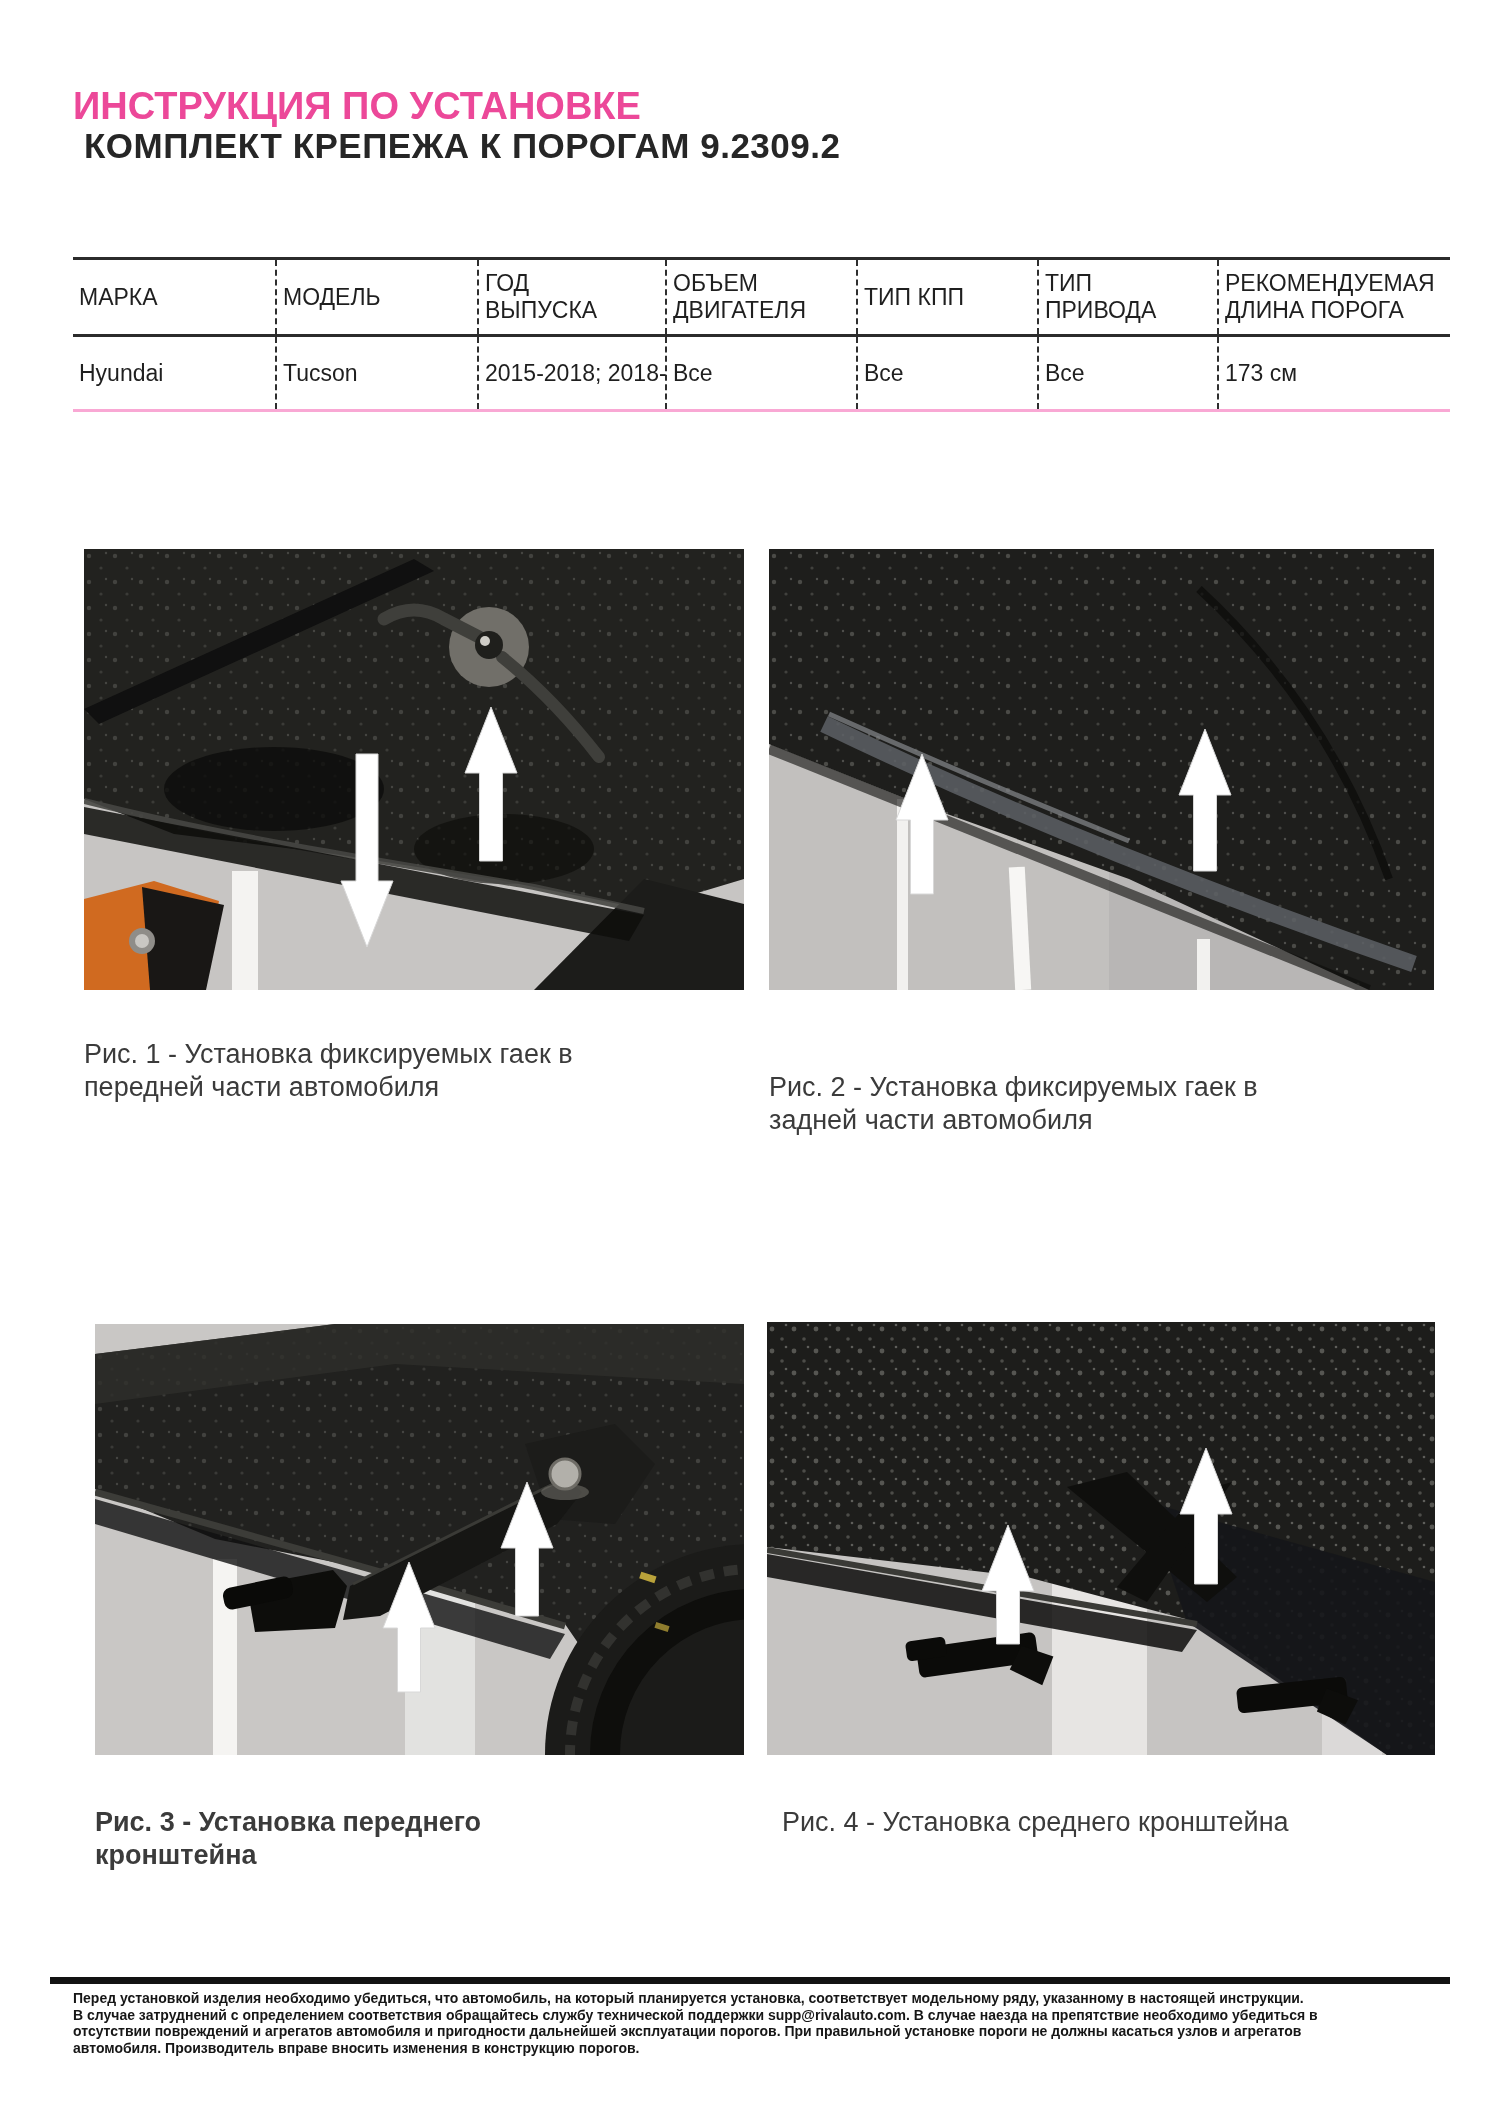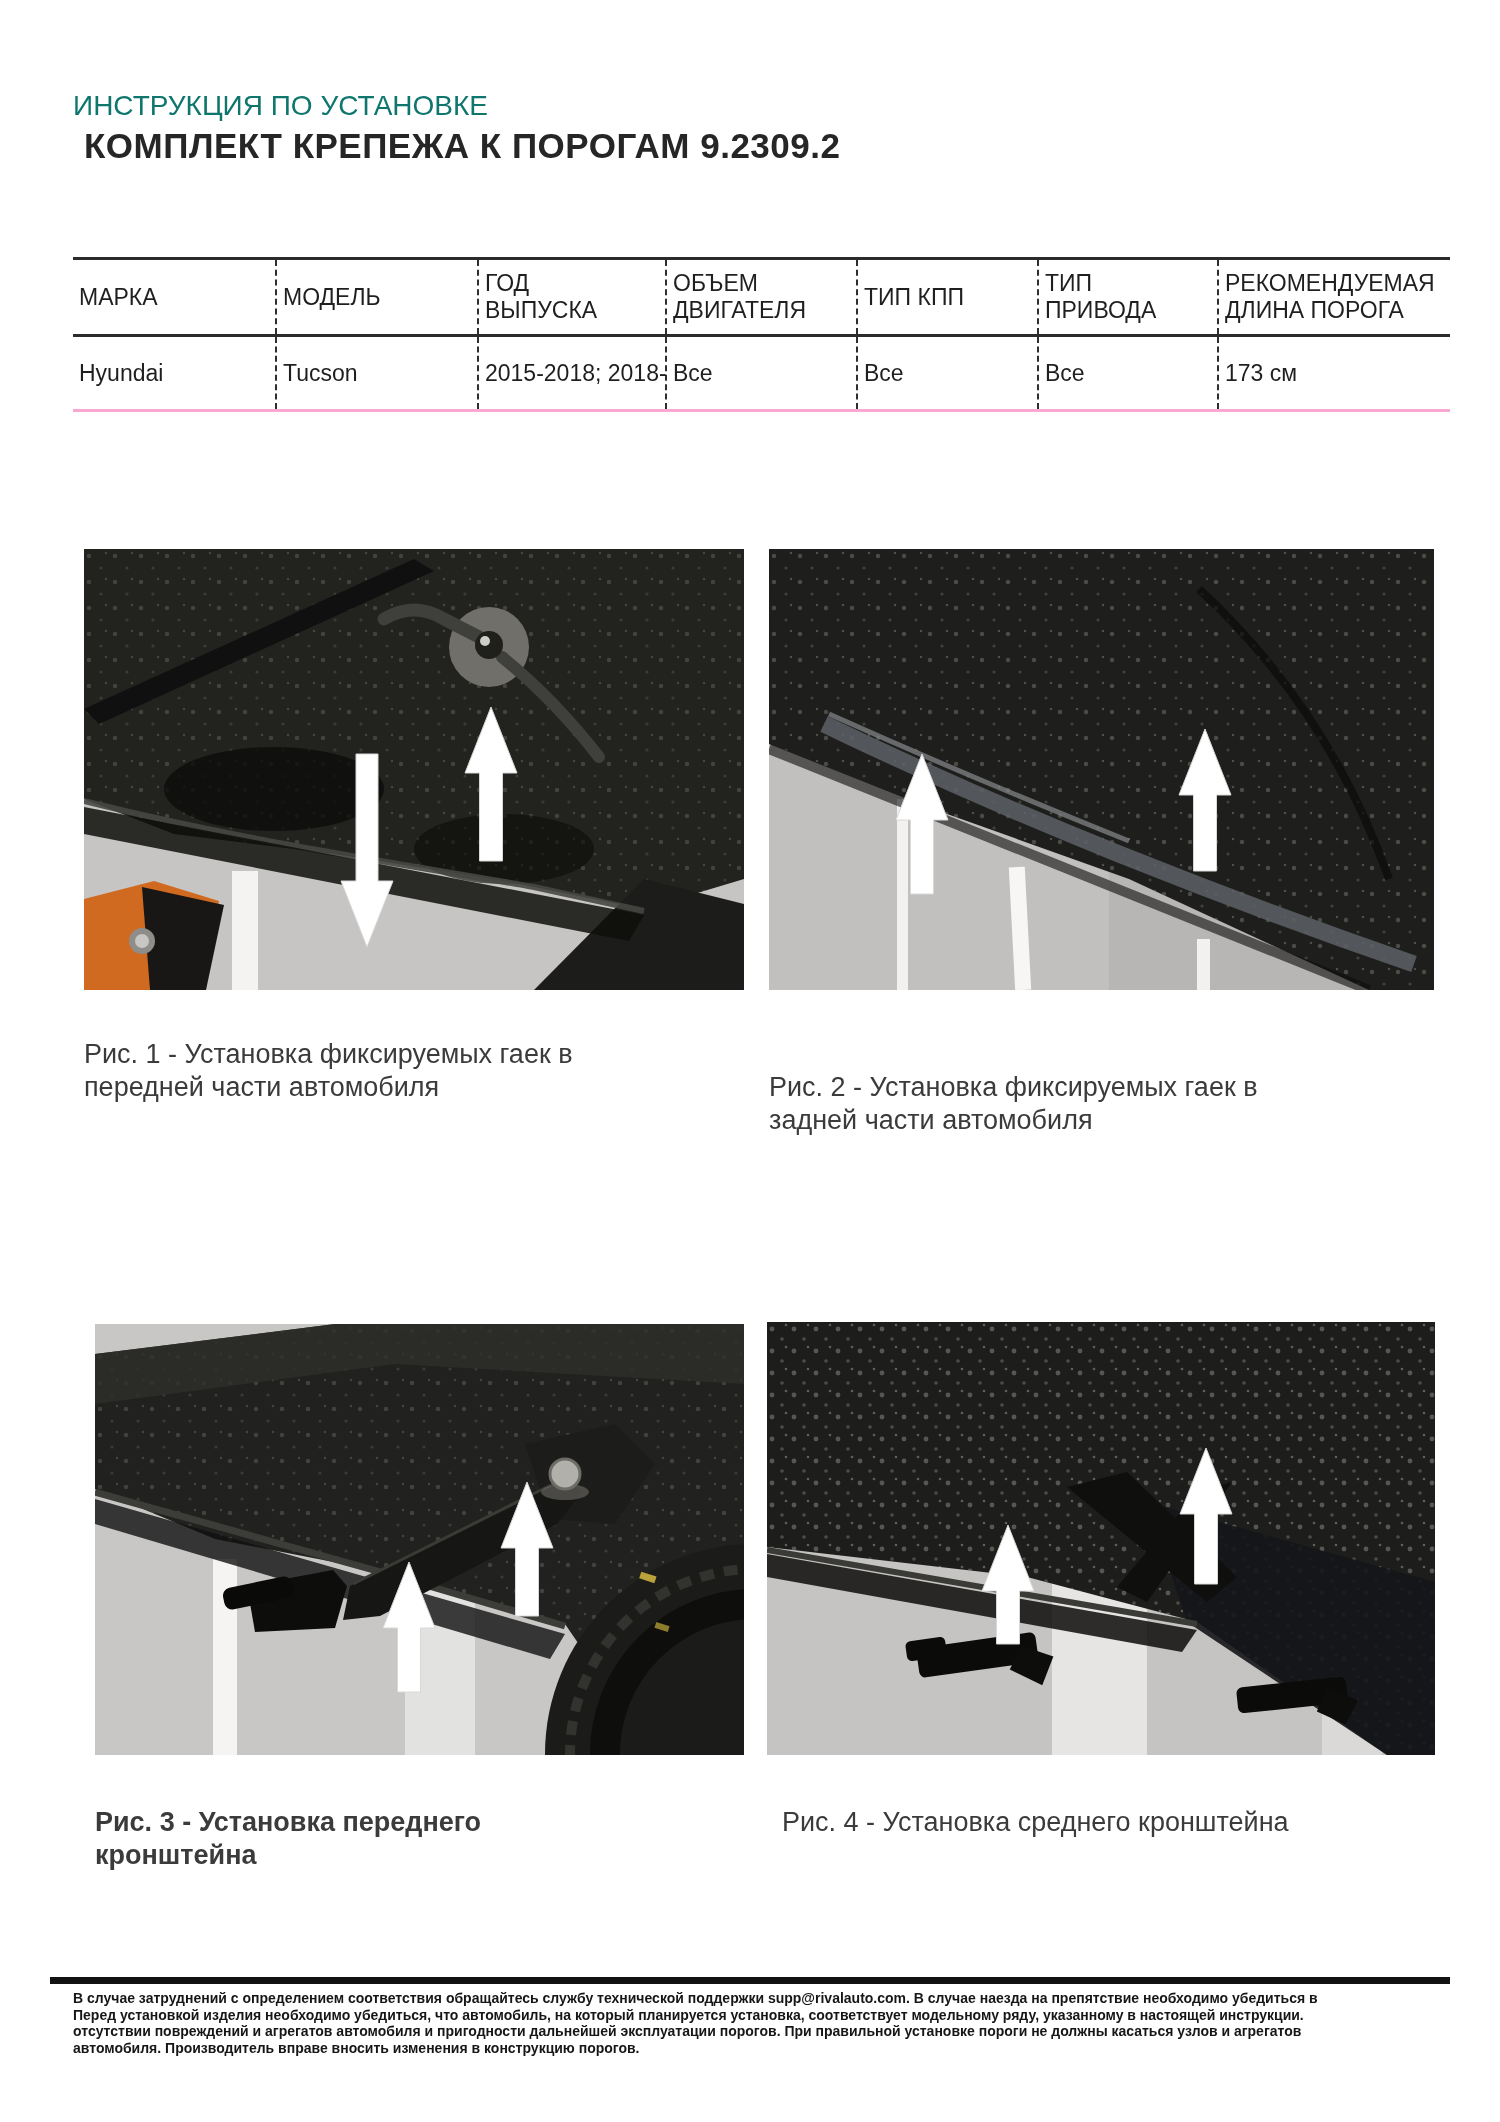--- a/index.html
+++ b/index.html
@@ -6,21 +6,21 @@
   body {
     width:1500px; height:2122px;
     position:relative;
     background:#ffffff;
     font-family:"Liberation Sans", sans-serif;
     overflow:hidden;
   }
 
   
   .title-block { position:absolute; left:73px; top:86px; }
-  .title-line1 { font-size:28px; line-height:40px; font-weight:400; color:#0f766e; }
+  .title-line1 { font-size:38px; line-height:40px; font-weight:700; color:#ec4899; }
   .title-line2 { font-size:35px; line-height:40px; font-weight:700; color:#262626; letter-spacing:0.5px;margin-left:11px; }
 
   
   table.spec { position:absolute; left:73px; top:257px; width:1377px;
     border-collapse:collapse; table-layout:fixed;
     font-size:23px; color:#1f1f1f; }
   table.spec td { padding:0 6px; vertical-align:middle; }
   table.spec thead td { height:74px; line-height:27px; white-space:pre-line;
     border-top:3px solid #2b2b2b; border-bottom:3px solid #2b2b2b; }
   table.spec tbody td { height:72px; border-bottom:3px solid #f9a8d4; white-space:nowrap; }
@@ -248,17 +248,17 @@
 </div>
 <div class="caption" id="cap3">
   <span class="inner">Рис. 3 - Установка переднего кронштейна</span>
 </div>
 <div class="caption" id="cap4">
   <span class="inner">Рис. 4 - Установка среднего кронштейна</span>
 </div>
 
 <div class="footer-bar"></div>
 <div class="footer-text">
+  <div>Перед установкой изделия необходимо убедиться, что автомобиль, на который планируется установка, соответствует модельному ряду, указанному в настоящей инструкции.</div>
   <div>В случае затруднений с определением соответствия обращайтесь службу технической поддержки supp@rivalauto.com. В случае наезда на препятствие необходимо убедиться в</div>
-  <div>Перед установкой изделия необходимо убедиться, что автомобиль, на который планируется установка, соответствует модельному ряду, указанному в настоящей инструкции.</div>
   <div>отсутствии повреждений и агрегатов автомобиля и пригодности дальнейшей эксплуатации порогов. При правильной установке пороги не должны касаться узлов и агрегатов</div>
   <div>автомобиля. Производитель вправе вносить изменения в конструкцию порогов.</div>
 </div>
 
 </body></html>

